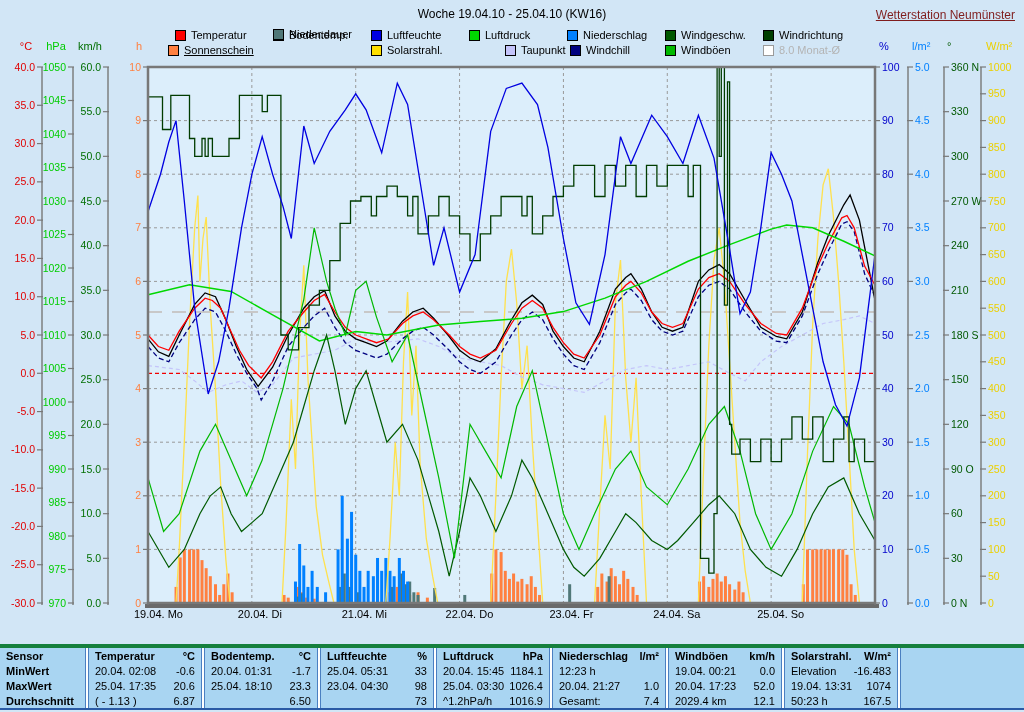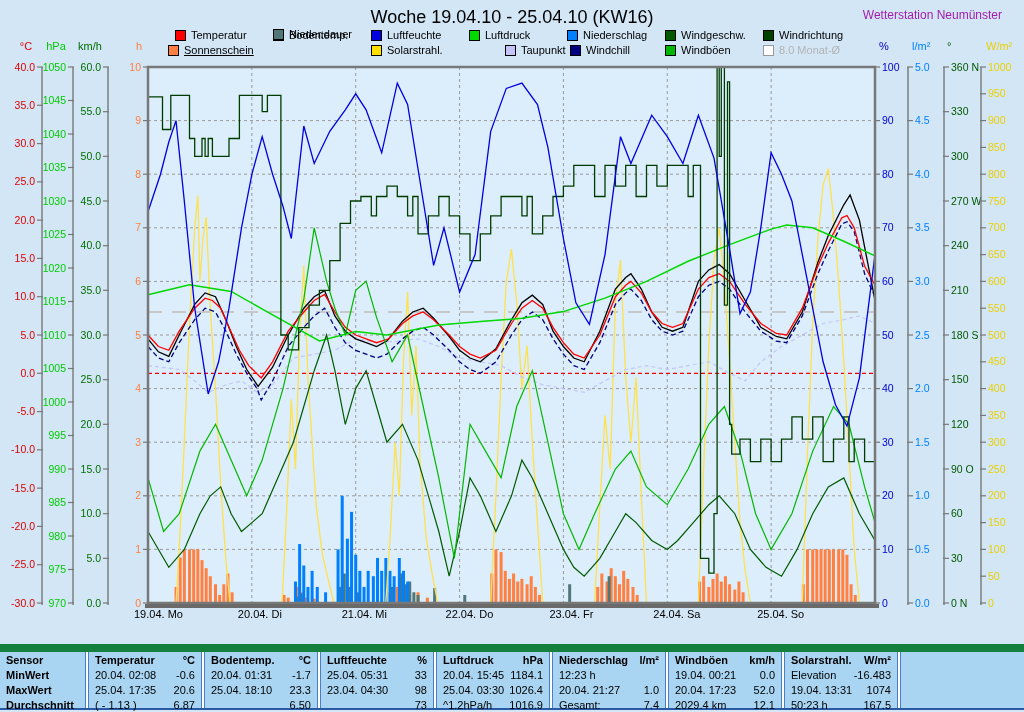--- a/index.html
+++ b/index.html
@@ -1,23 +1,23 @@
 <!DOCTYPE html>
 <html><head>
 <meta charset="utf-8">
 <style>
   html,body{margin:0;padding:0;}
   body{width:1024px;height:712px;background:#d2e6f6;font-family:"Liberation Sans",sans-serif;position:relative;overflow:hidden;}
-  .title{position:absolute;top:7px;left:0;width:1024px;text-align:center;font-size:18px;color:#000;}
-  .station{position:absolute;top:8px;right:22px;font-size:12px;color:#a21caf;}
+  .title{position:absolute;top:7px;left:0;width:1024px;text-align:center;font-size:12px;color:#000;}
+  .station{position:absolute;top:8px;right:9px;font-size:12px;color:#7f1d1d;text-decoration:underline;}
   .legend-item{position:absolute;height:12px;font-size:11px;color:#000;white-space:nowrap;display:flex;align-items:center;}
   .swatch{width:9px;height:9px;border:1px solid #000;margin-right:5px;flex:none;}
   .swatch.box{border:1px solid #9a9a9a;background:#fff;}
   #chart{position:absolute;left:0;top:0;}
-  .stats{position:absolute;left:0;top:644px;width:1024px;height:66px;background:#fff;border-top:8px solid #15803d;border-bottom:2px solid #2a5aa5;display:flex;box-sizing:border-box;}
+  .stats{position:absolute;left:0;top:644px;width:1024px;height:66px;background:#fff;border-top:4px solid #15803d;border-bottom:2px solid #2a5aa5;display:flex;box-sizing:border-box;}
   .grp{background:#a9d5f2;border-left:1px solid #4a7fc1;border-right:1px solid #4a7fc1;margin-right:2px;flex:none;box-sizing:border-box;padding:1px 0;}
   .grp:first-child{border-left:none;}
   .grp.fill{flex:1;margin-right:0;border-right:none;}
   .trow{height:15px;line-height:15px;font-size:11px;display:flex;justify-content:space-between;padding:0 6px;white-space:nowrap;overflow:hidden;}
   .trow b{font-weight:bold;}
   .tl{text-align:left;}
   .tr{text-align:right;}
 </style>
 </head>
 <body>

